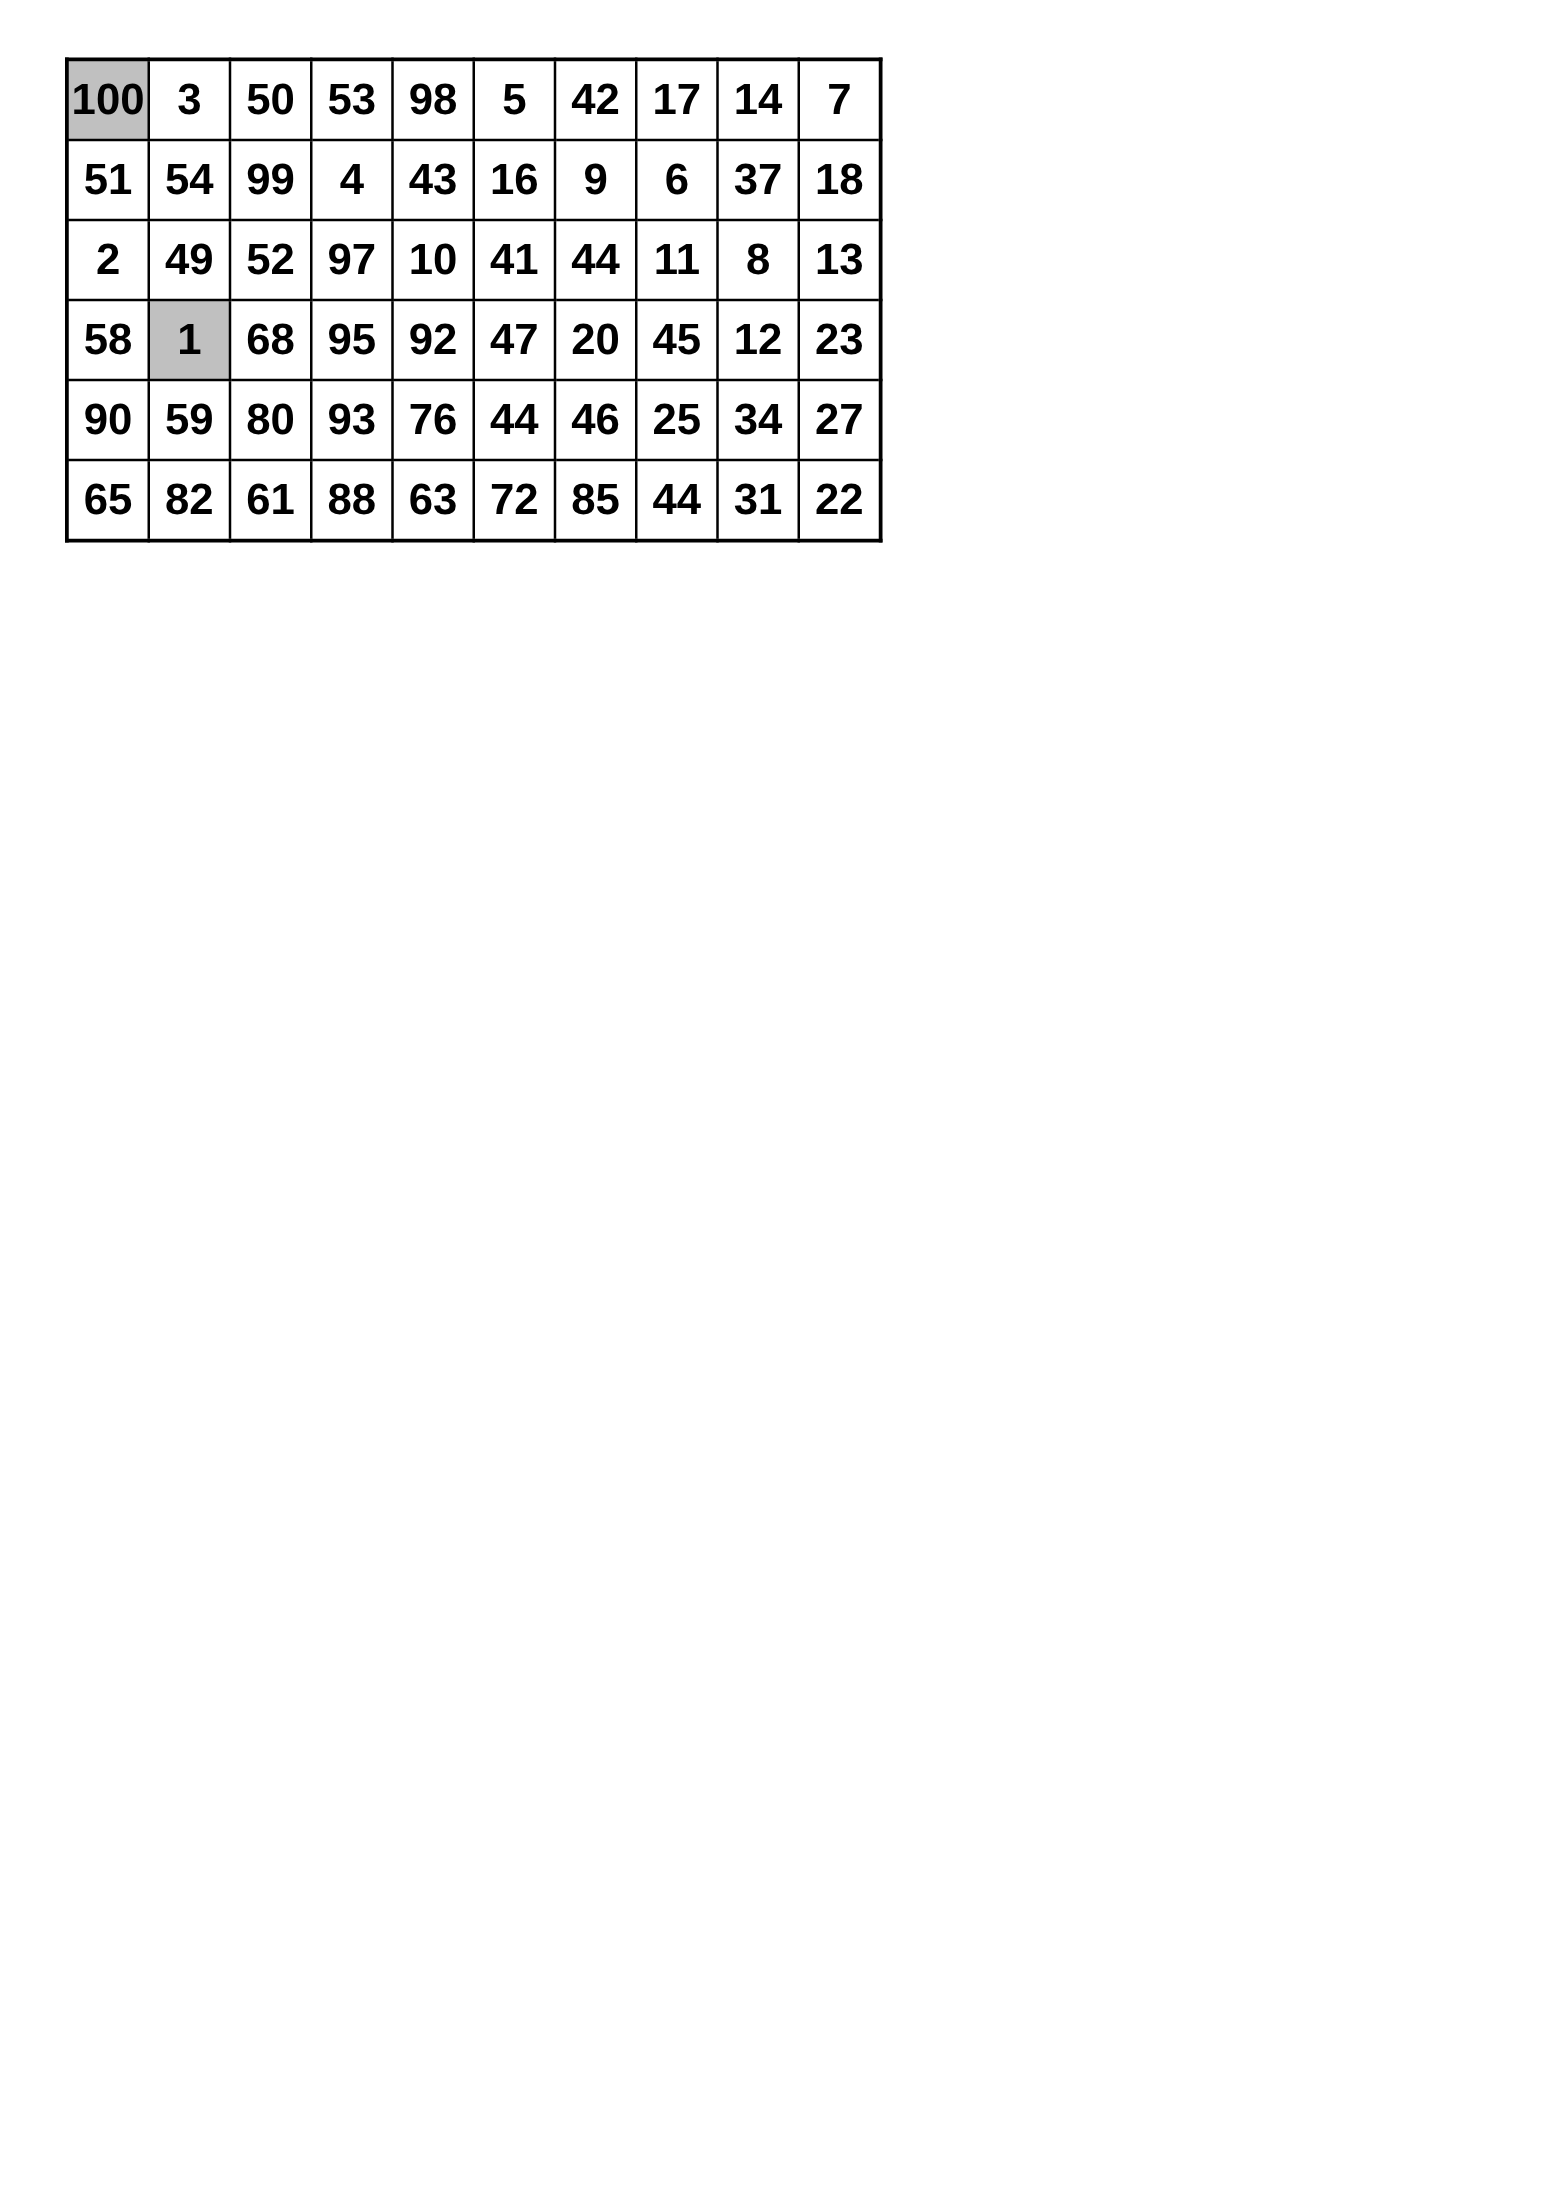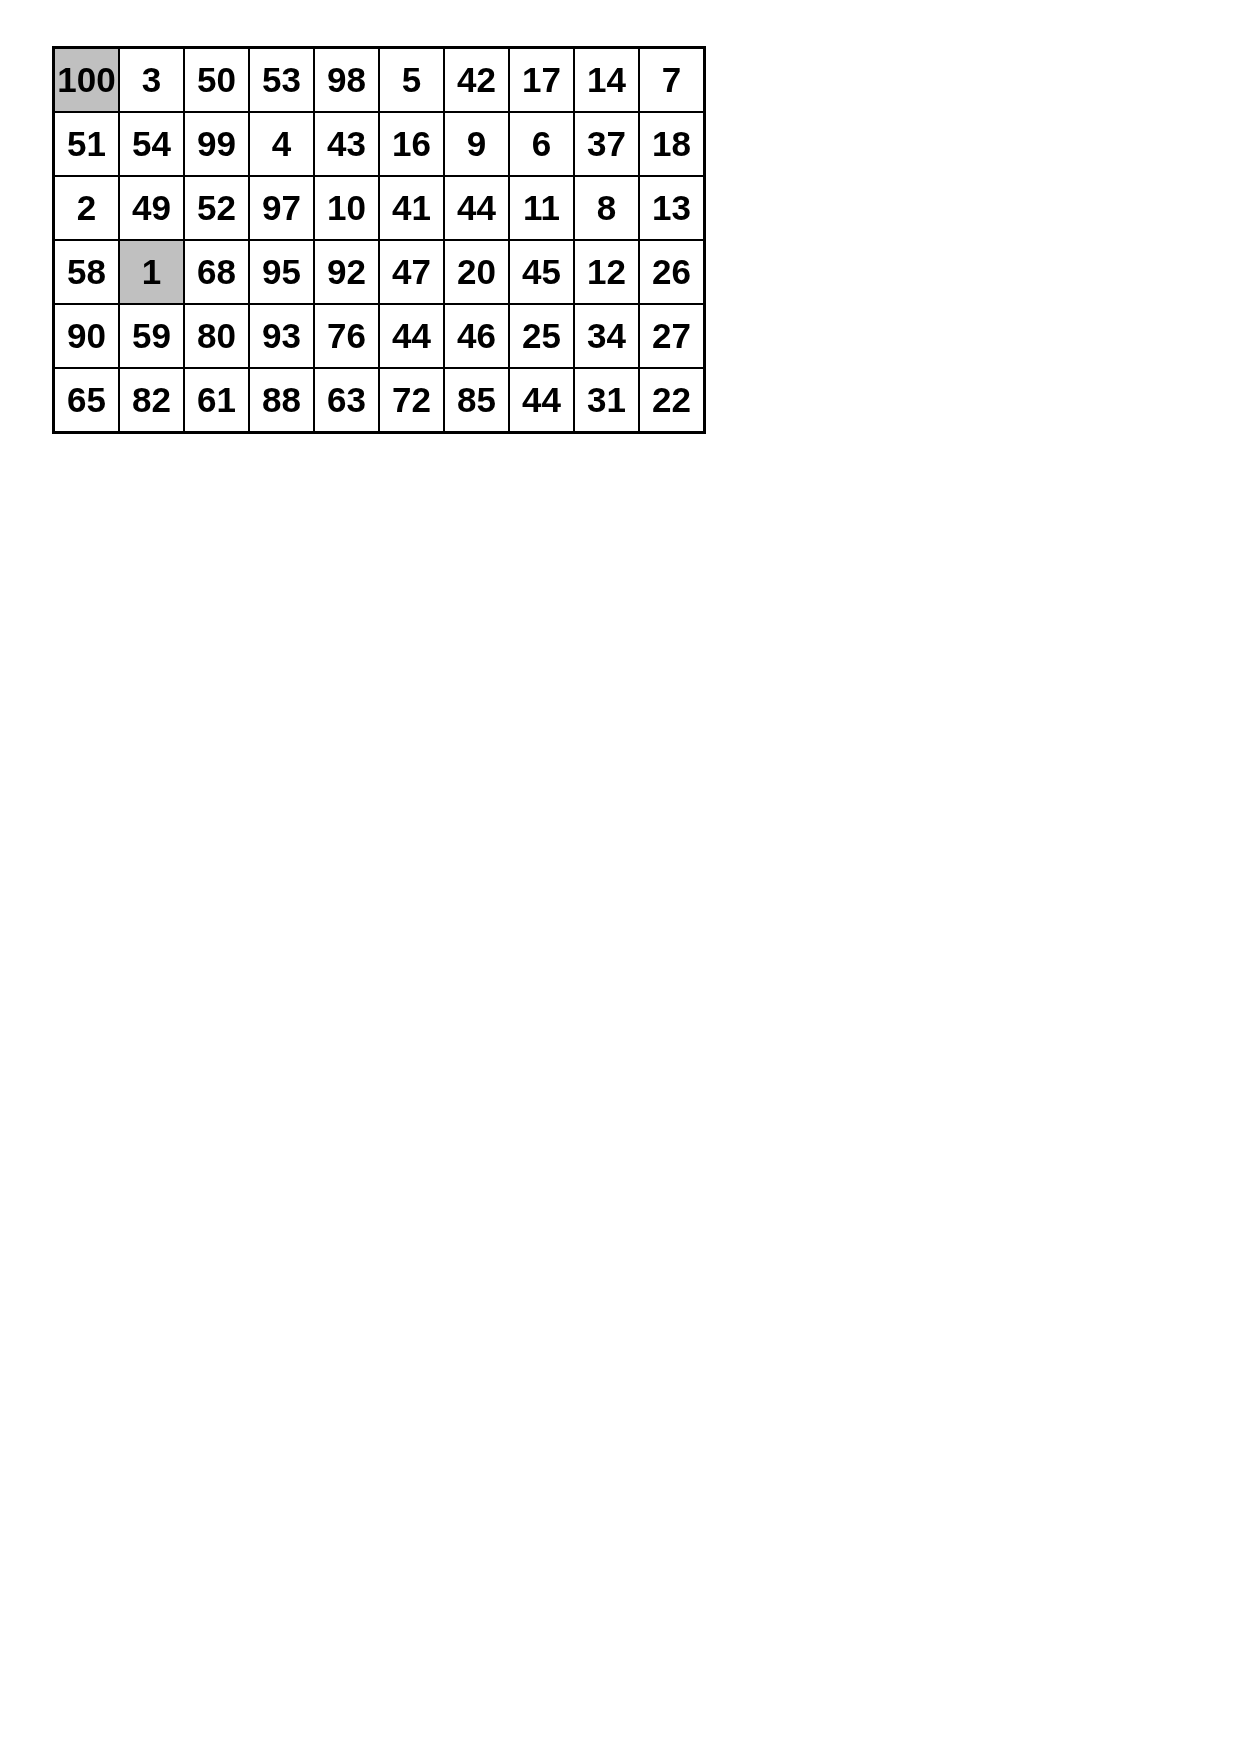--- a/index.html
+++ b/index.html
@@ -91,21 +91,21 @@
           <tr>
             <td>58</td>
             <td class="highlight">1</td>
             <td>68</td>
             <td>95</td>
             <td>92</td>
             <td>47</td>
             <td>20</td>
             <td>45</td>
             <td>12</td>
-            <td>26</td>
+            <td>23</td>
           </tr>
           <tr>
             <td>90</td>
             <td>59</td>
             <td>80</td>
             <td>93</td>
             <td>76</td>
             <td>44</td>
             <td>46</td>
             <td>25</td>

